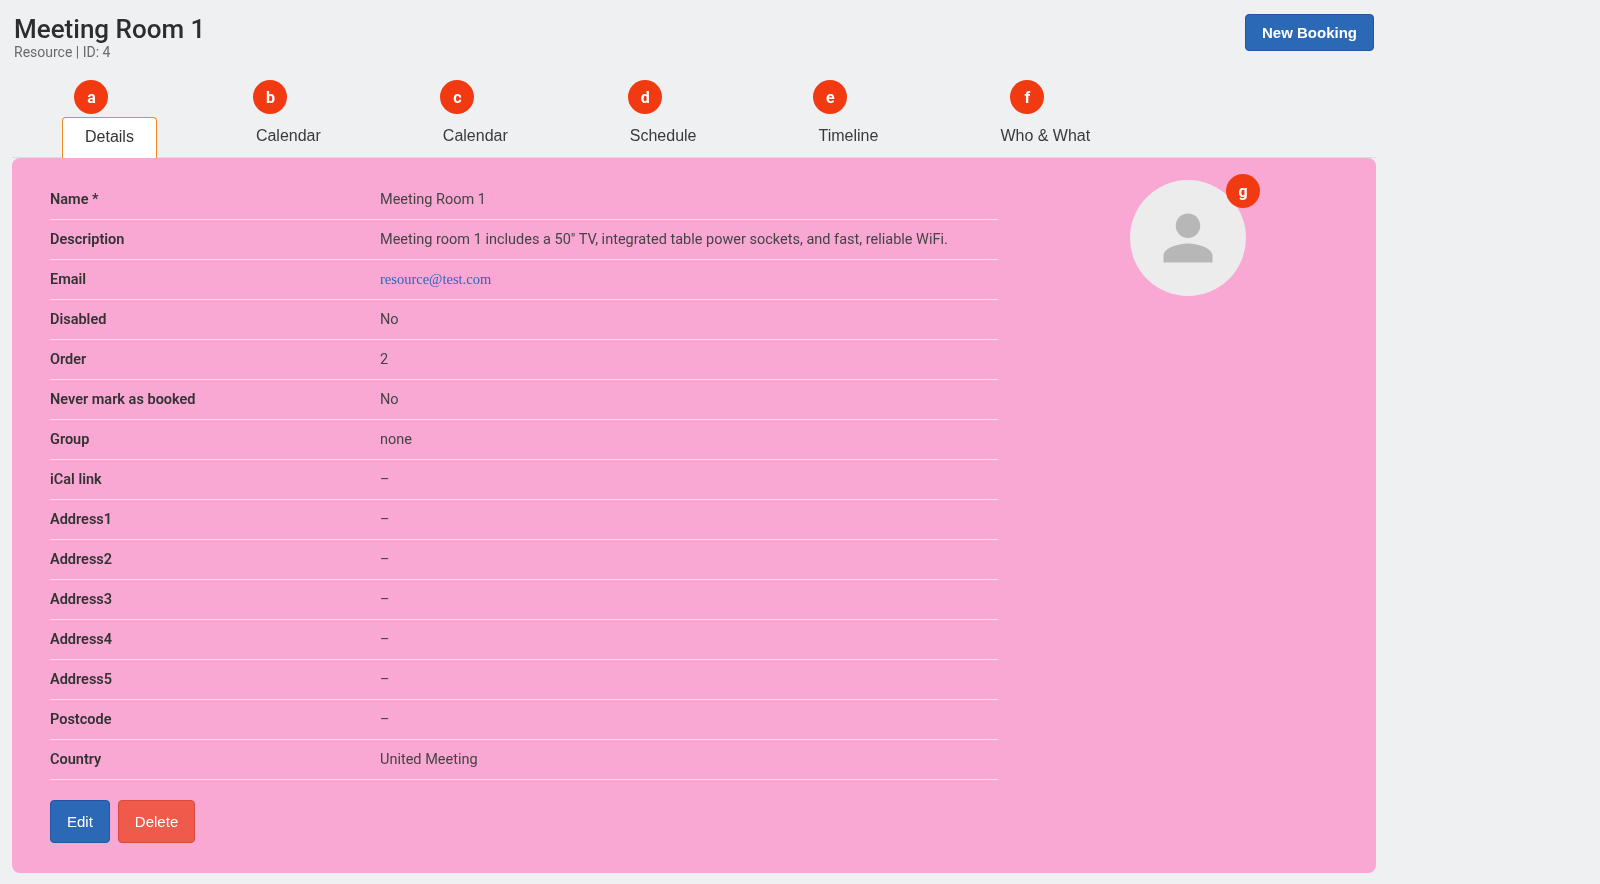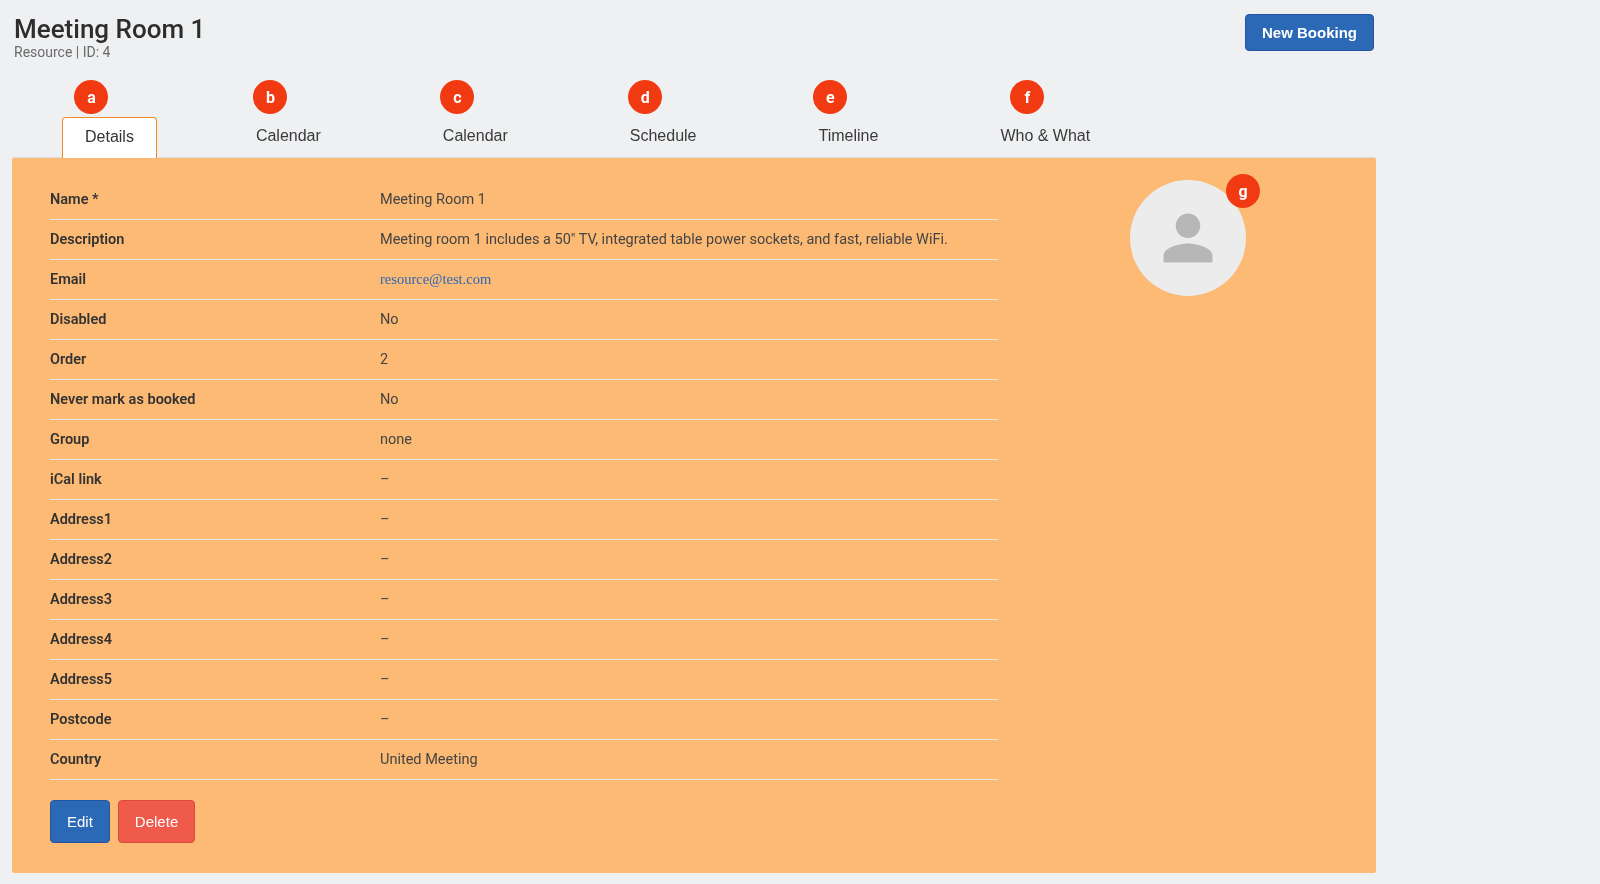--- a/index.html
+++ b/index.html
@@ -11,21 +11,21 @@
   .sub-title { font-size: 14px; color: #6b6b6b; margin-top: 0; }
   .new-booking-btn { background: #2b68b5; color: #fff; border: 1px solid #2256a1; border-radius: 4px; padding: 9px 16px; font-size: 15px; cursor: pointer; font-weight: bold; }
 
   .tabs-row { display: flex; align-items: flex-end; gap: 0; margin-top: 44px; padding-left: 14px; border-bottom: 1px solid #ddd; }
   .tab-wrap { position: relative; display: flex; flex-direction: column; align-items: center; margin-right: 40px; }
   .tab-wrap:last-child { margin-right: 0; }
   .badge { position: absolute; top: -36px; left: 50%; transform: translateX(-50%); width: 34px; height: 34px; border-radius: 50%; background: #f13a11; color: #fff; font-weight: 700; font-size: 16px; display: flex; align-items: center; justify-content: center; }
   .tab-btn { background: transparent; border: 1px solid transparent; border-bottom: none; padding: 10px 22px 12px 22px; font-size: 16px; color: #3a3a3a; cursor: pointer; border-top-left-radius: 4px; border-top-right-radius: 4px; margin-left: 36px; }
   .tab-btn.active { border-color: #f08a24; background: #fff; color: #333; position: relative; top: 1px; }
 
-  .content-card { background: #fdba74; border-radius: 2px; padding: 22px 38px 30px 38px; display: flex; gap: 40px; }
+  .content-card { background: #f9a8d4; border-radius: 8px; padding: 22px 38px 30px 38px; display: flex; gap: 40px; }
   .details-col { flex: 1 1 auto; max-width: 1000px; }
   .row { display: flex; align-items: center; border-bottom: 1px solid #e6e6e6; padding: 11px 0; font-size: 15px; }
   .row-label { width: 330px; color: #333; font-weight: 600; font-size: 14.5px; }
   .row-value { flex: 1; color: #444; font-size: 14.5px; }
   .row-value a { color: #2b68b5; text-decoration: none; font-family: Liberation Serif, serif; }
 
   .side-col { width: 300px; display: flex; flex-direction: column; align-items: center; padding-top: 0; }
   .avatar-wrap { position: relative; width: 116px; height: 116px; }
   .avatar-circle { width: 116px; height: 116px; border-radius: 50%; background: #ececec; display: flex; align-items: center; justify-content: center; }
   .avatar-circle svg { width: 60px; height: 60px; fill: #b7b7b7; }

